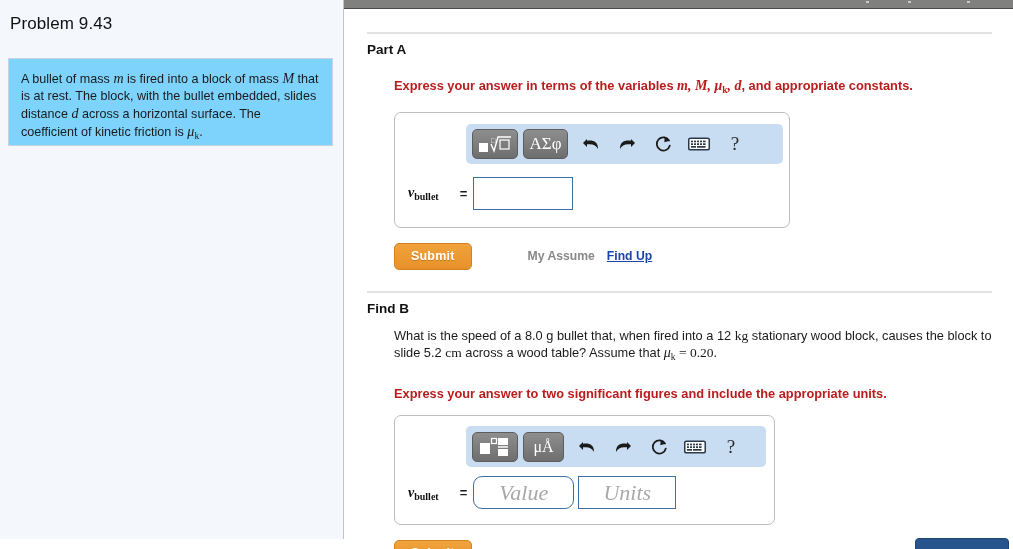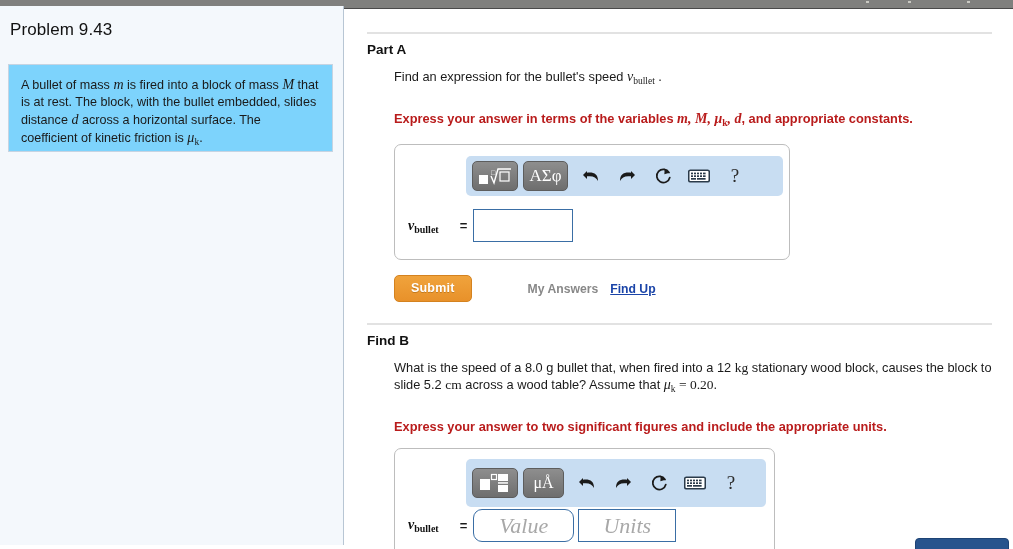--- a/index.html
+++ b/index.html
@@ -34,21 +34,21 @@
     position: absolute;
     top: 1px;
     width: 3px;
     height: 2px;
     background: #c9c9c2;
   }
 
   
   .sidebar {
     position: absolute;
-    top: 6px; left: 0;
+    top: 0; left: 0;
     width: 344px;
     height: 539px;
     background: #f4f8fc;
     border-right: 1px solid #b8c6d4;
     box-sizing: border-box;
   }
   .problem-title {
     margin: 14px 0 0 10px;
     font-size: 17px;
     font-weight: normal;
@@ -145,21 +145,21 @@
     display: flex;
     align-items: center;
   }
   .toolbar.a {
     left: 71px; top: 11px;
     width: 311px; height: 40px;
     padding-left: 6px;
   }
   .toolbar.b {
     left: 71px; top: 10px;
-    width: 294px; height: 48px;
+    width: 294px; height: 41px;
     padding-left: 6px;
   }
 
   .tb-btn {
     background: linear-gradient(#8e8e8e, #6e6e6e);
     border: 1px solid #5d5d5d;
     border-radius: 5px;
     color: #fff;
     display: flex;
     align-items: center;
@@ -311,21 +311,20 @@
     </div>
   </div>
 
   <div class="content">
 
     <div class="part" style="margin:22px 0 0 22px;">
       <div class="rule"></div>
       <div class="part-title">Part A</div>
 
       <div class="part-body">
-        <div class="prompt"><span>Find an expression for the bullet's speed </span><span class="mi">v</span><span class="sub">bullet</span><span> .</span></div>
 
         <div class="instruction"><span>Express your answer in terms of the variables </span><span class="mi">m, M, μ</span><span class="sub">k</span><span class="mi">, d</span><span>, and appropriate constants.</span></div>
 
         <div class="answer-box a">
 
           <div class="toolbar a">
 
             <div class="tb-btn wide">
               <svg width="34" height="20" viewBox="0 0 34 20" aria-hidden="true">
                 <rect x="1" y="9" width="9" height="9" fill="#ffffff"></rect>
@@ -381,21 +380,21 @@
 
           <div class="ans-row a">
             <span class="ans-label"><span class="v">v</span><span class="bsub">bullet</span></span>
             <span class="eq">=</span>
             <div class="ans-input plain"></div>
           </div>
         </div>
 
         <div class="submit-row">
           <div class="submit-btn">Submit</div>
-          <div class="my-answers">My Answers</div>
+          <div class="my-answers">My Assume</div>
           <div class="give-up">Find Up</div>
         </div>
       </div>
     </div>
 
     <div class="part" style="margin:21px 0 0 22px;">
       <div class="rule"></div>
       <div class="part-title">Find B</div>
 
       <div class="part-body" style="width:600px;">

